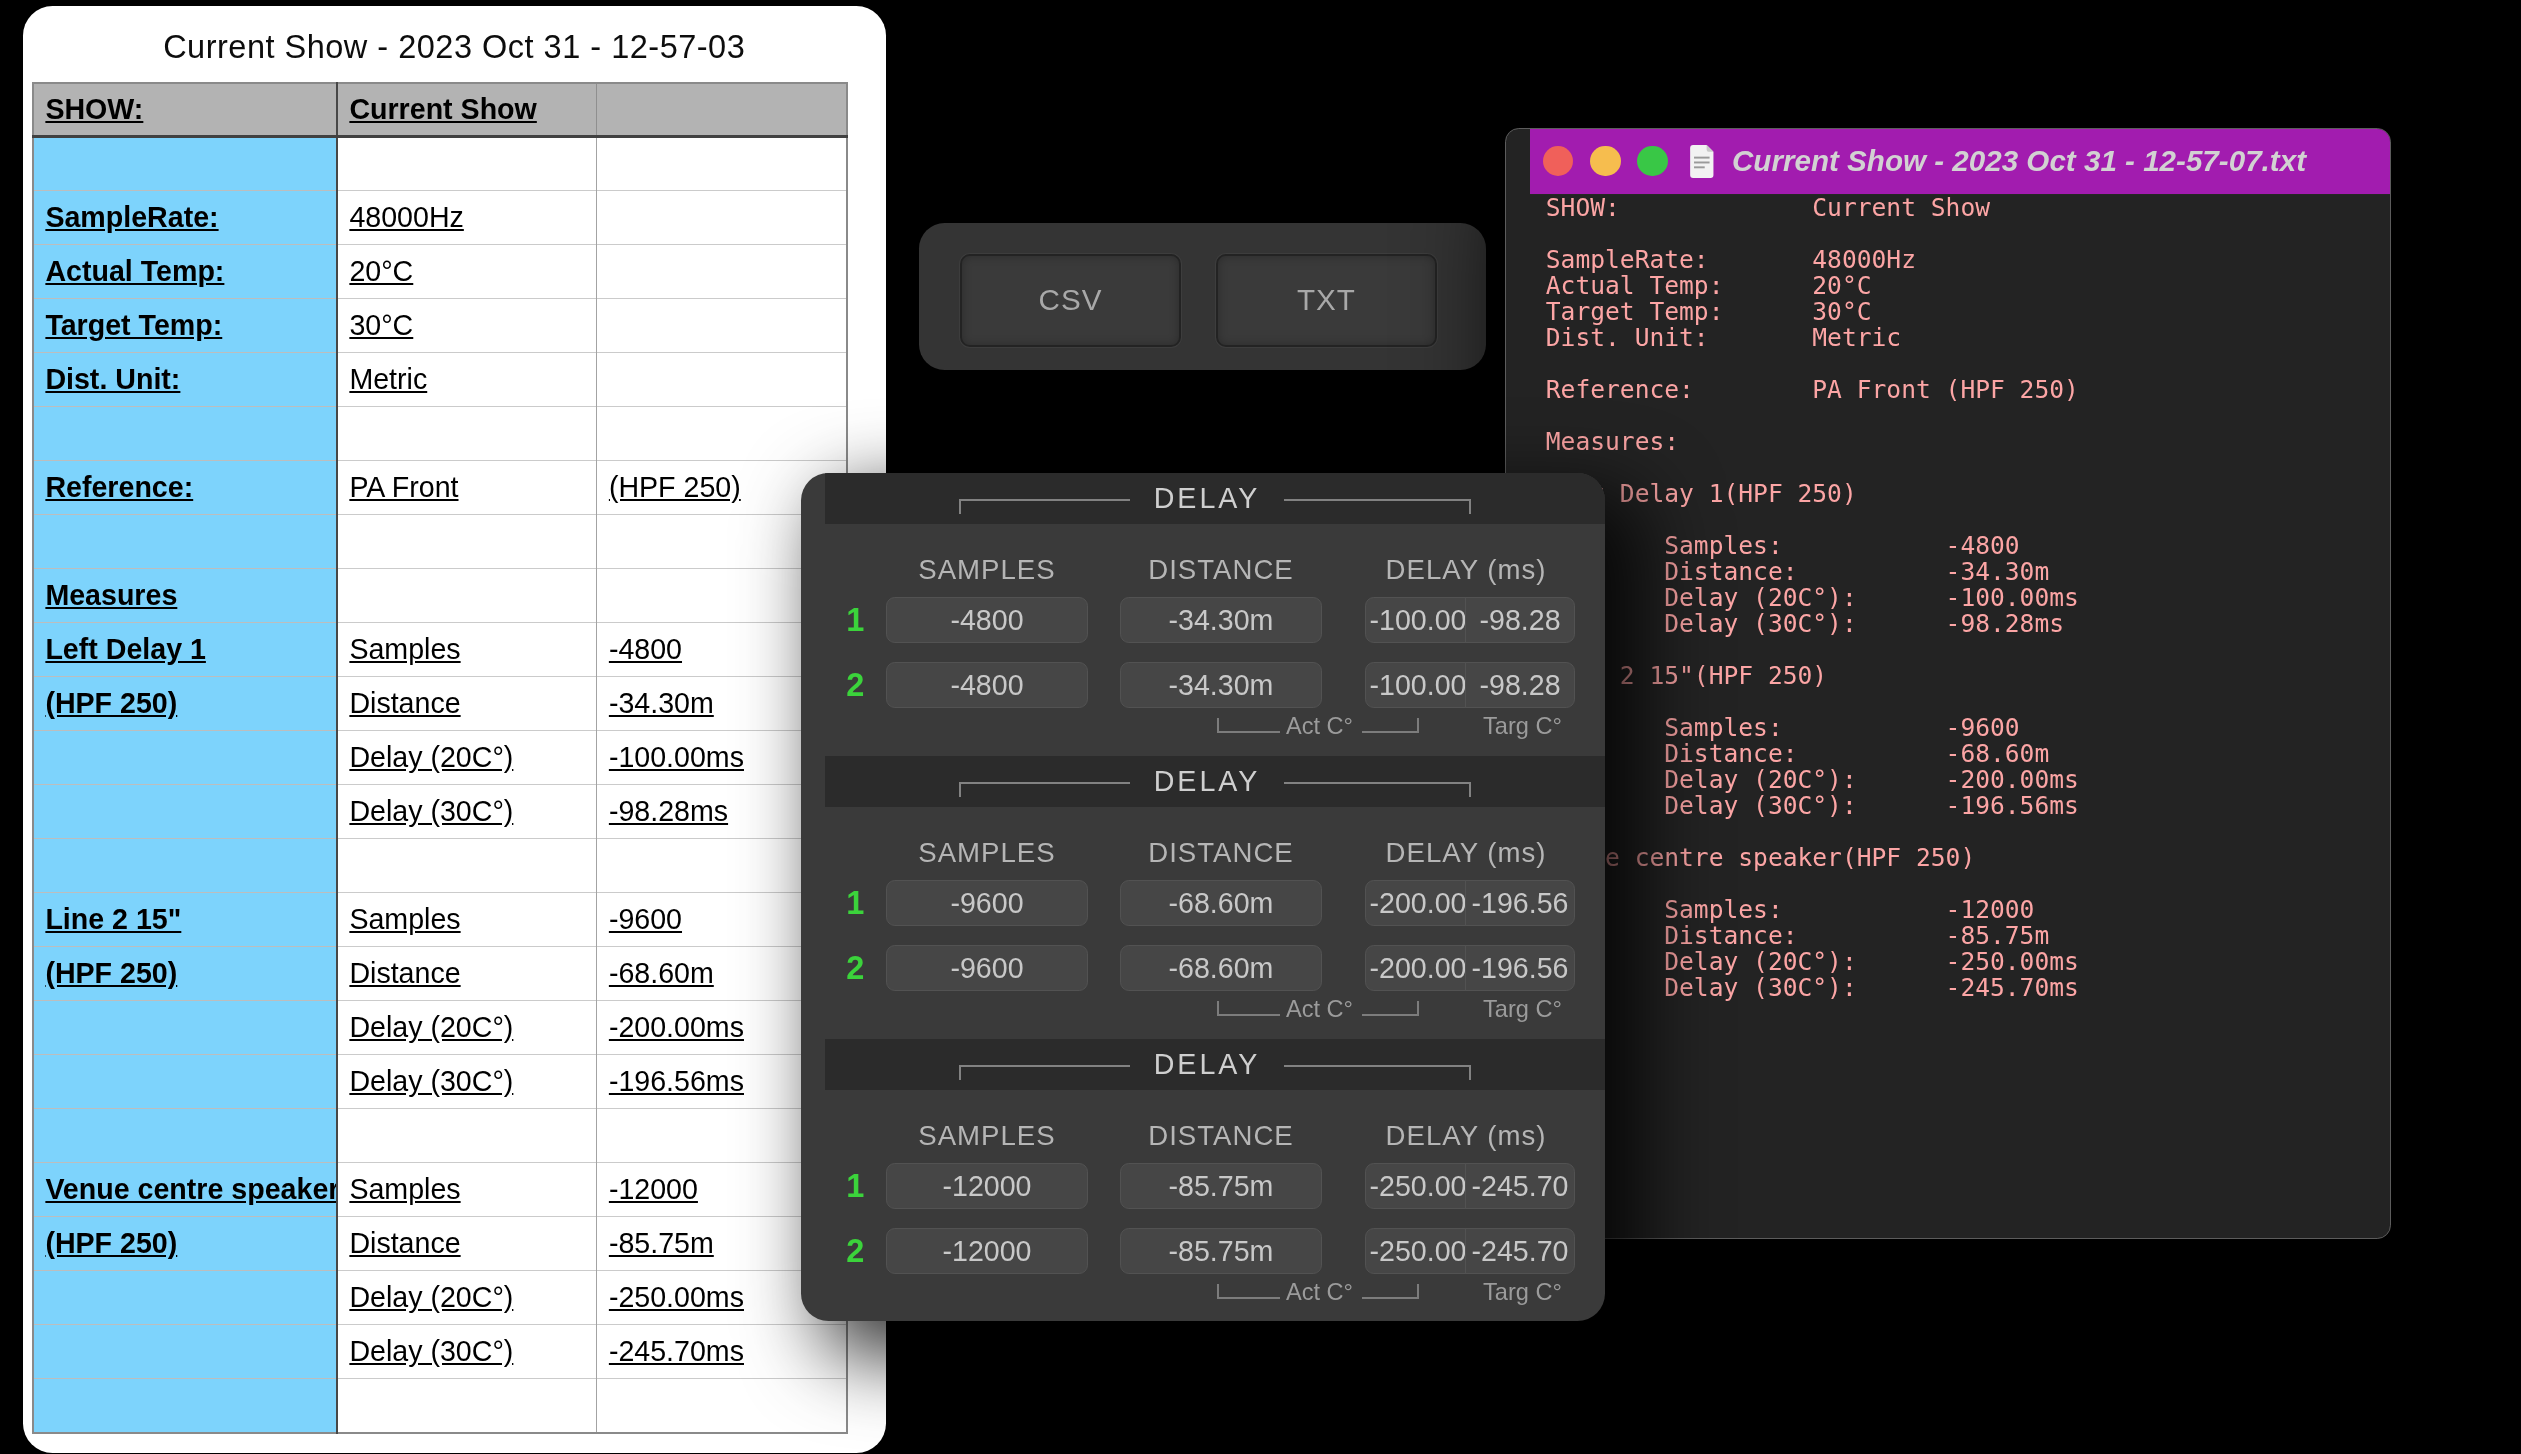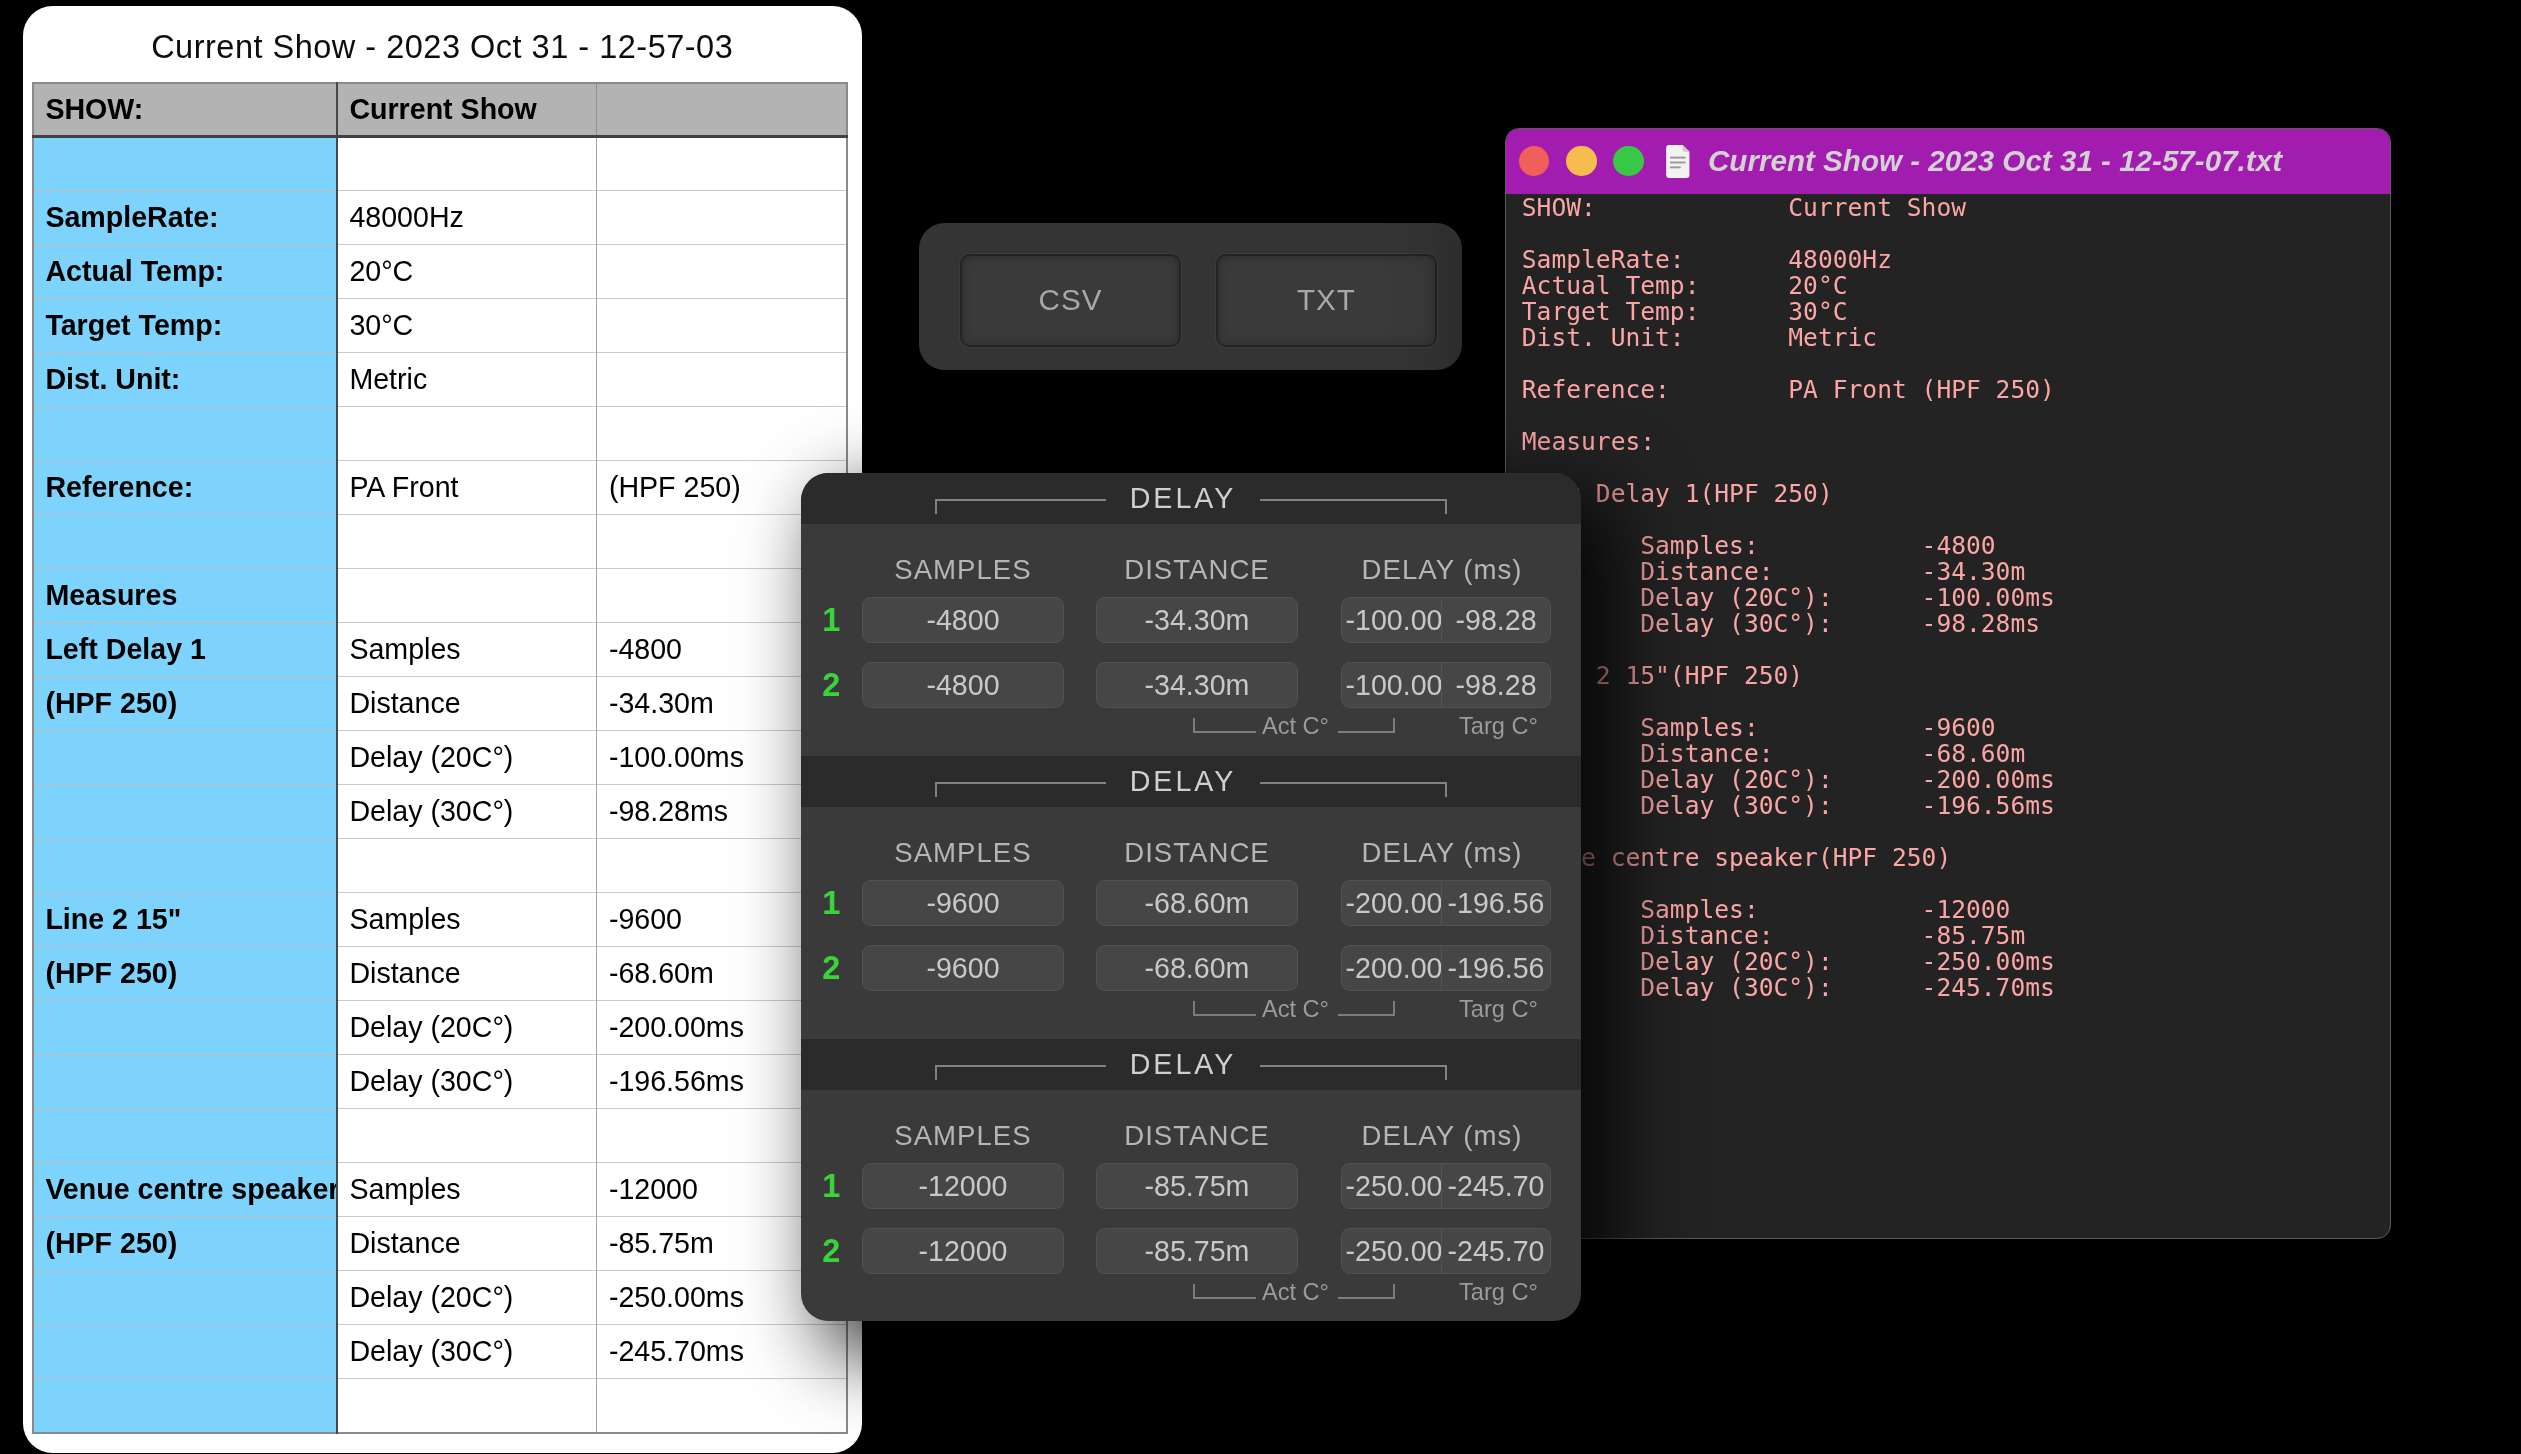--- a/index.html
+++ b/index.html
@@ -1,26 +1,26 @@
 <!DOCTYPE html>
 <html><head>
 <meta charset="utf-8">
 <style>
   html,body{margin:0;padding:0;background:#000;width:2522px;height:1455px;overflow:hidden;
             font-family:"Liberation Sans",sans-serif;position:relative;}
-  .abs{position:absolute;}
+  .abs{position:absolute;padding-left:24px;}
 
   
   .card{left:22.7px;top:5.9px;width:839px;height:1447px;background:#fff;border-radius:29.6px;
         z-index:1;box-shadow:0 13.8px 49px rgba(0,0,0,.55);}
   .card-title{position:absolute;top:23.6px;left:0;width:100%;text-align:center;
               font-size:32.5px;color:#0d0d0d;letter-spacing:0.5px;}
   table.sheet{position:absolute;left:8.9px;top:76px;width:815px;border-collapse:collapse;
               table-layout:fixed;border:2px solid #8a8a8a;}
-  table.sheet tr{height:54px;}
+  table.sheet tr{height:54px;text-decoration:underline;}
   table.sheet th,table.sheet td{font-size:28.6px;padding:0 0 0 11.8px;text-align:left;
               white-space:nowrap;overflow:hidden;font-weight:400;color:#000;}
   table.sheet th{background:#b3b3b3;font-weight:700;border-bottom:3px solid #414141;
               border-left:1px solid #8f8f8f;}
   table.sheet td{background:#fff;border-top:1px solid #cbcbcb;border-left:1px solid #a3a3a3;}
   table.sheet td.lab{background:#7dd3fc;font-weight:700;border-right:2px solid #474747;
               border-top:1px solid #bdbdbd;}
   table.sheet th.lab{border-right:2px solid #474747;}
 
   

